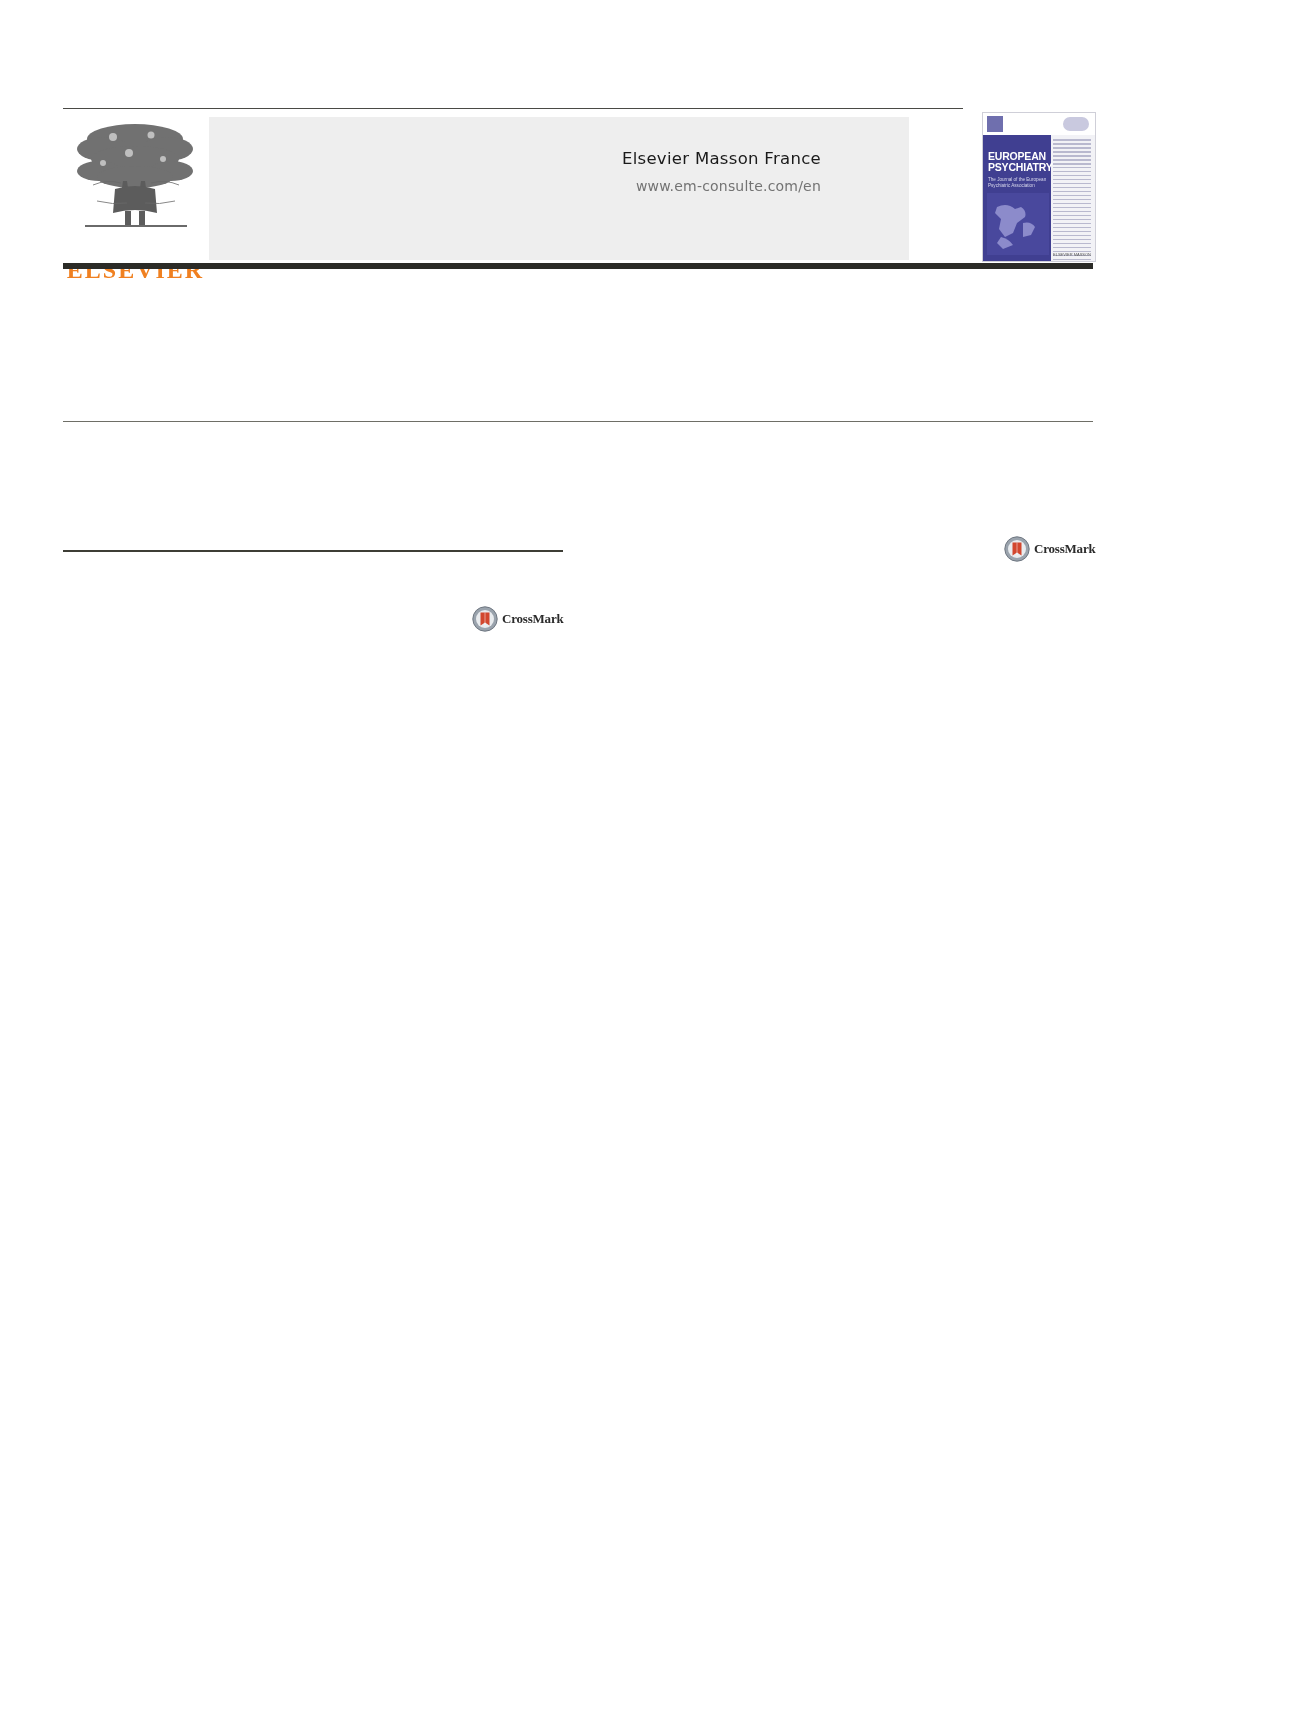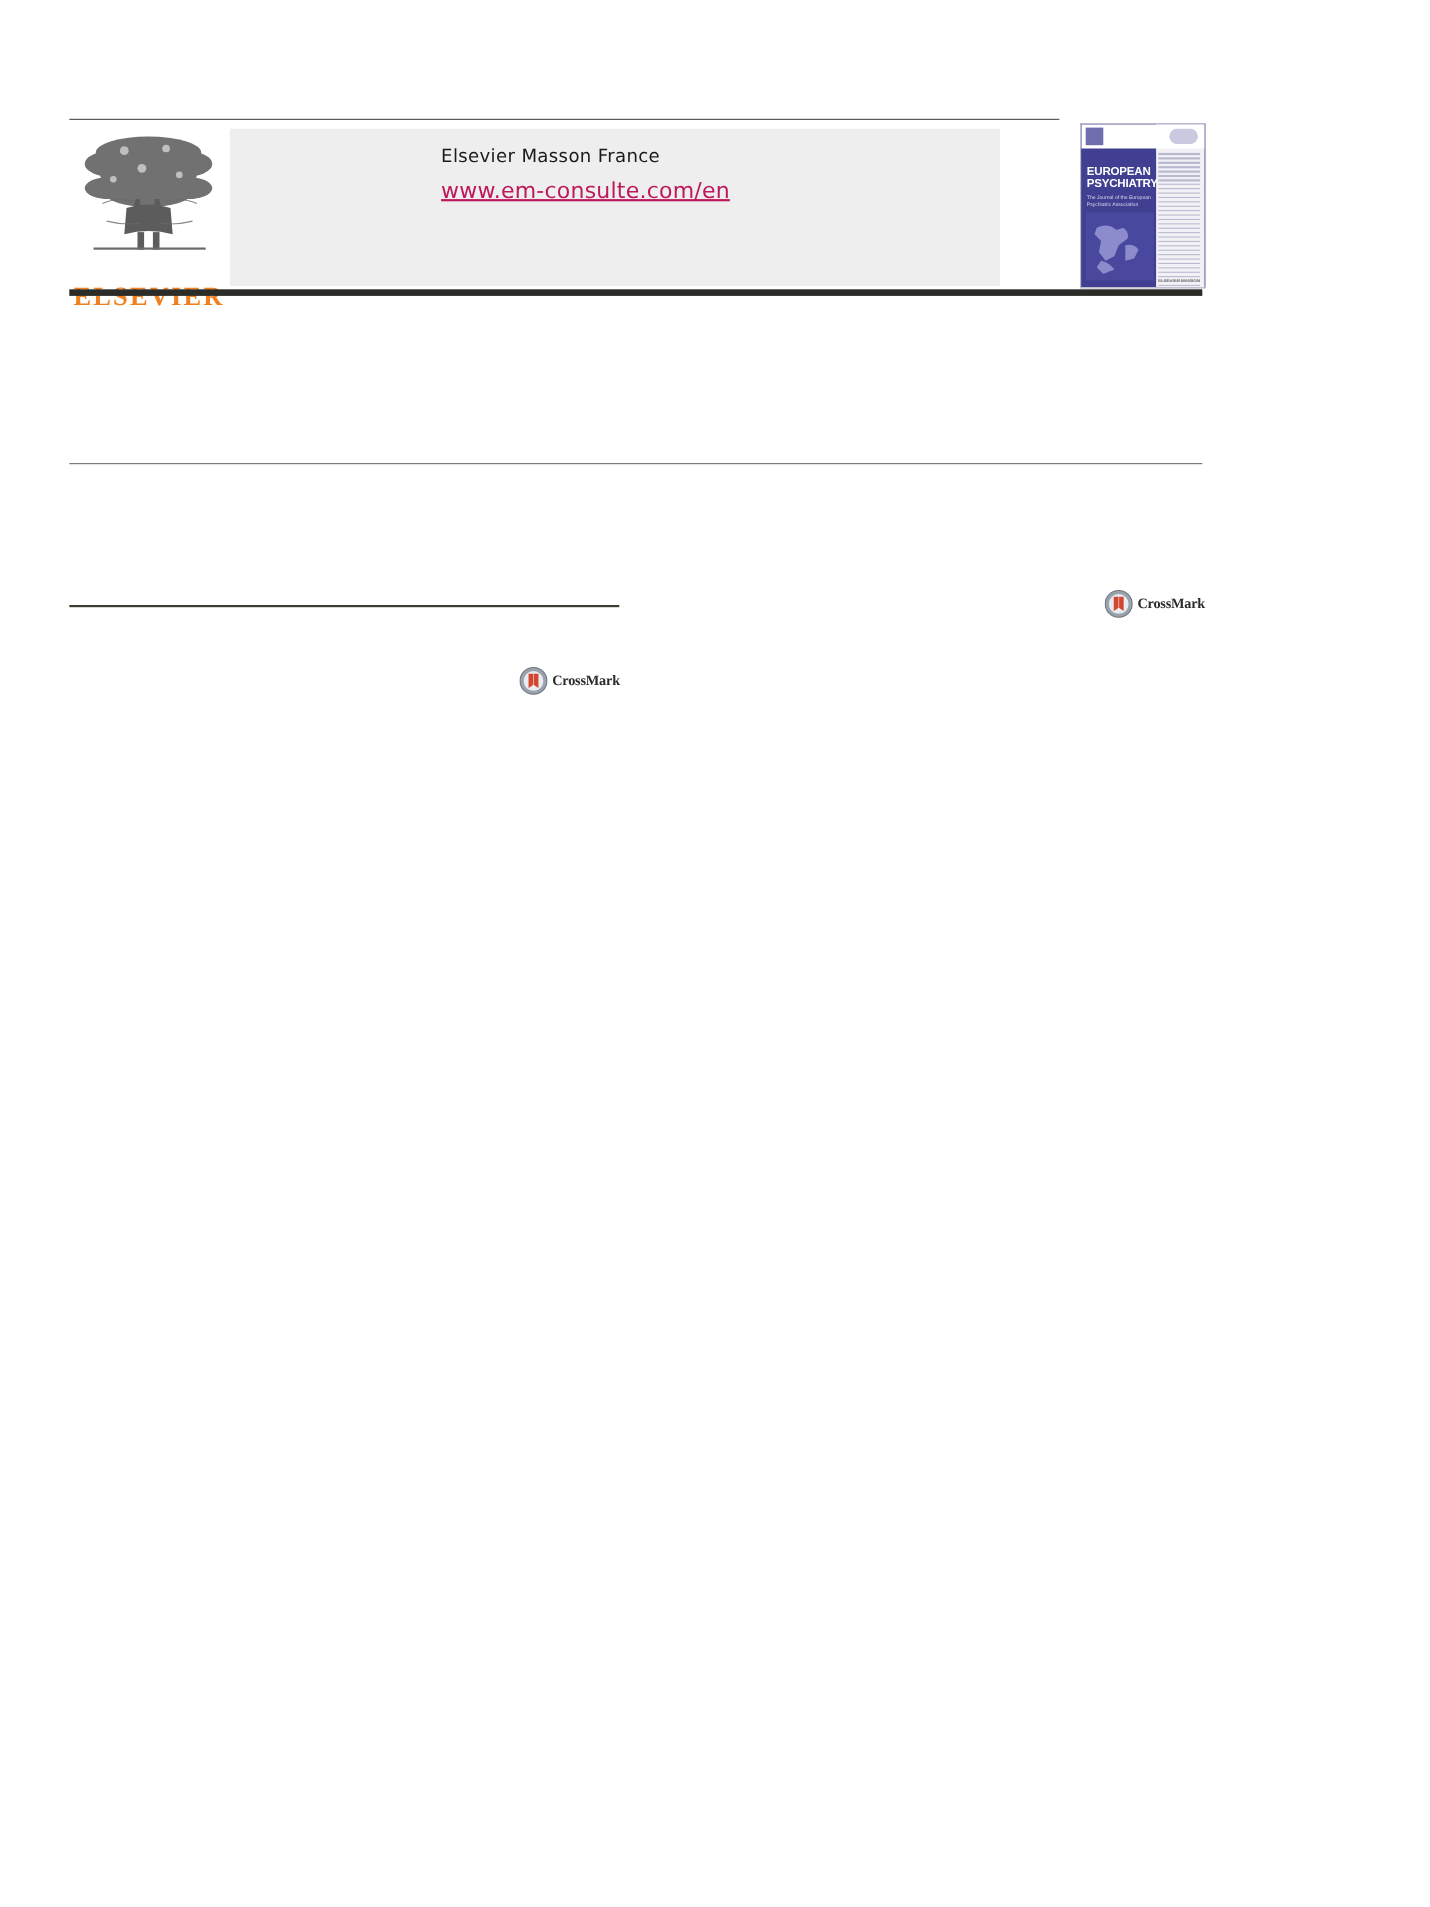--- a/index.html
+++ b/index.html
@@ -72,22 +72,22 @@
     position: absolute;
     left: 146px;
     top: 9px;
     width: 700px;
     height: 143px;
     background: #eeeeee;
   }
   .masthead-inner {
     position: absolute;
     right: 88px;
-    top: 15px;
-    text-align: left;
+    top: 32px;
+    text-align: right;
     width: 420px;
   }
   .masthead-publisher {
     font-family: "DejaVu Sans", sans-serif;
     font-size: 16.5px;
     color: #1a1a1a;
     letter-spacing: 0.3px;
   }
   .emconsulte {
     margin-top: 12px;
@@ -106,24 +106,23 @@
     padding: 0 2px;
   }
   .emconsulte .consulte {
     font-family: "DejaVu Sans", sans-serif;
     color: #f58220;
     letter-spacing: -0.5px;
   }
   .masthead-url {
     margin-top: 10px;
     font-family: "DejaVu Sans", sans-serif;
-    font-size: 20px;
-    color: #be185d;
+    font-size: 14px;
+    color: #737373;
     letter-spacing: 0.2px;
-    text-decoration: underline;
   }
 
   
   .journal-cover {
     position: absolute;
     left: 919px;
     top: 4px;
     width: 112px;
     height: 148px;
     background: #3b3a8c;

